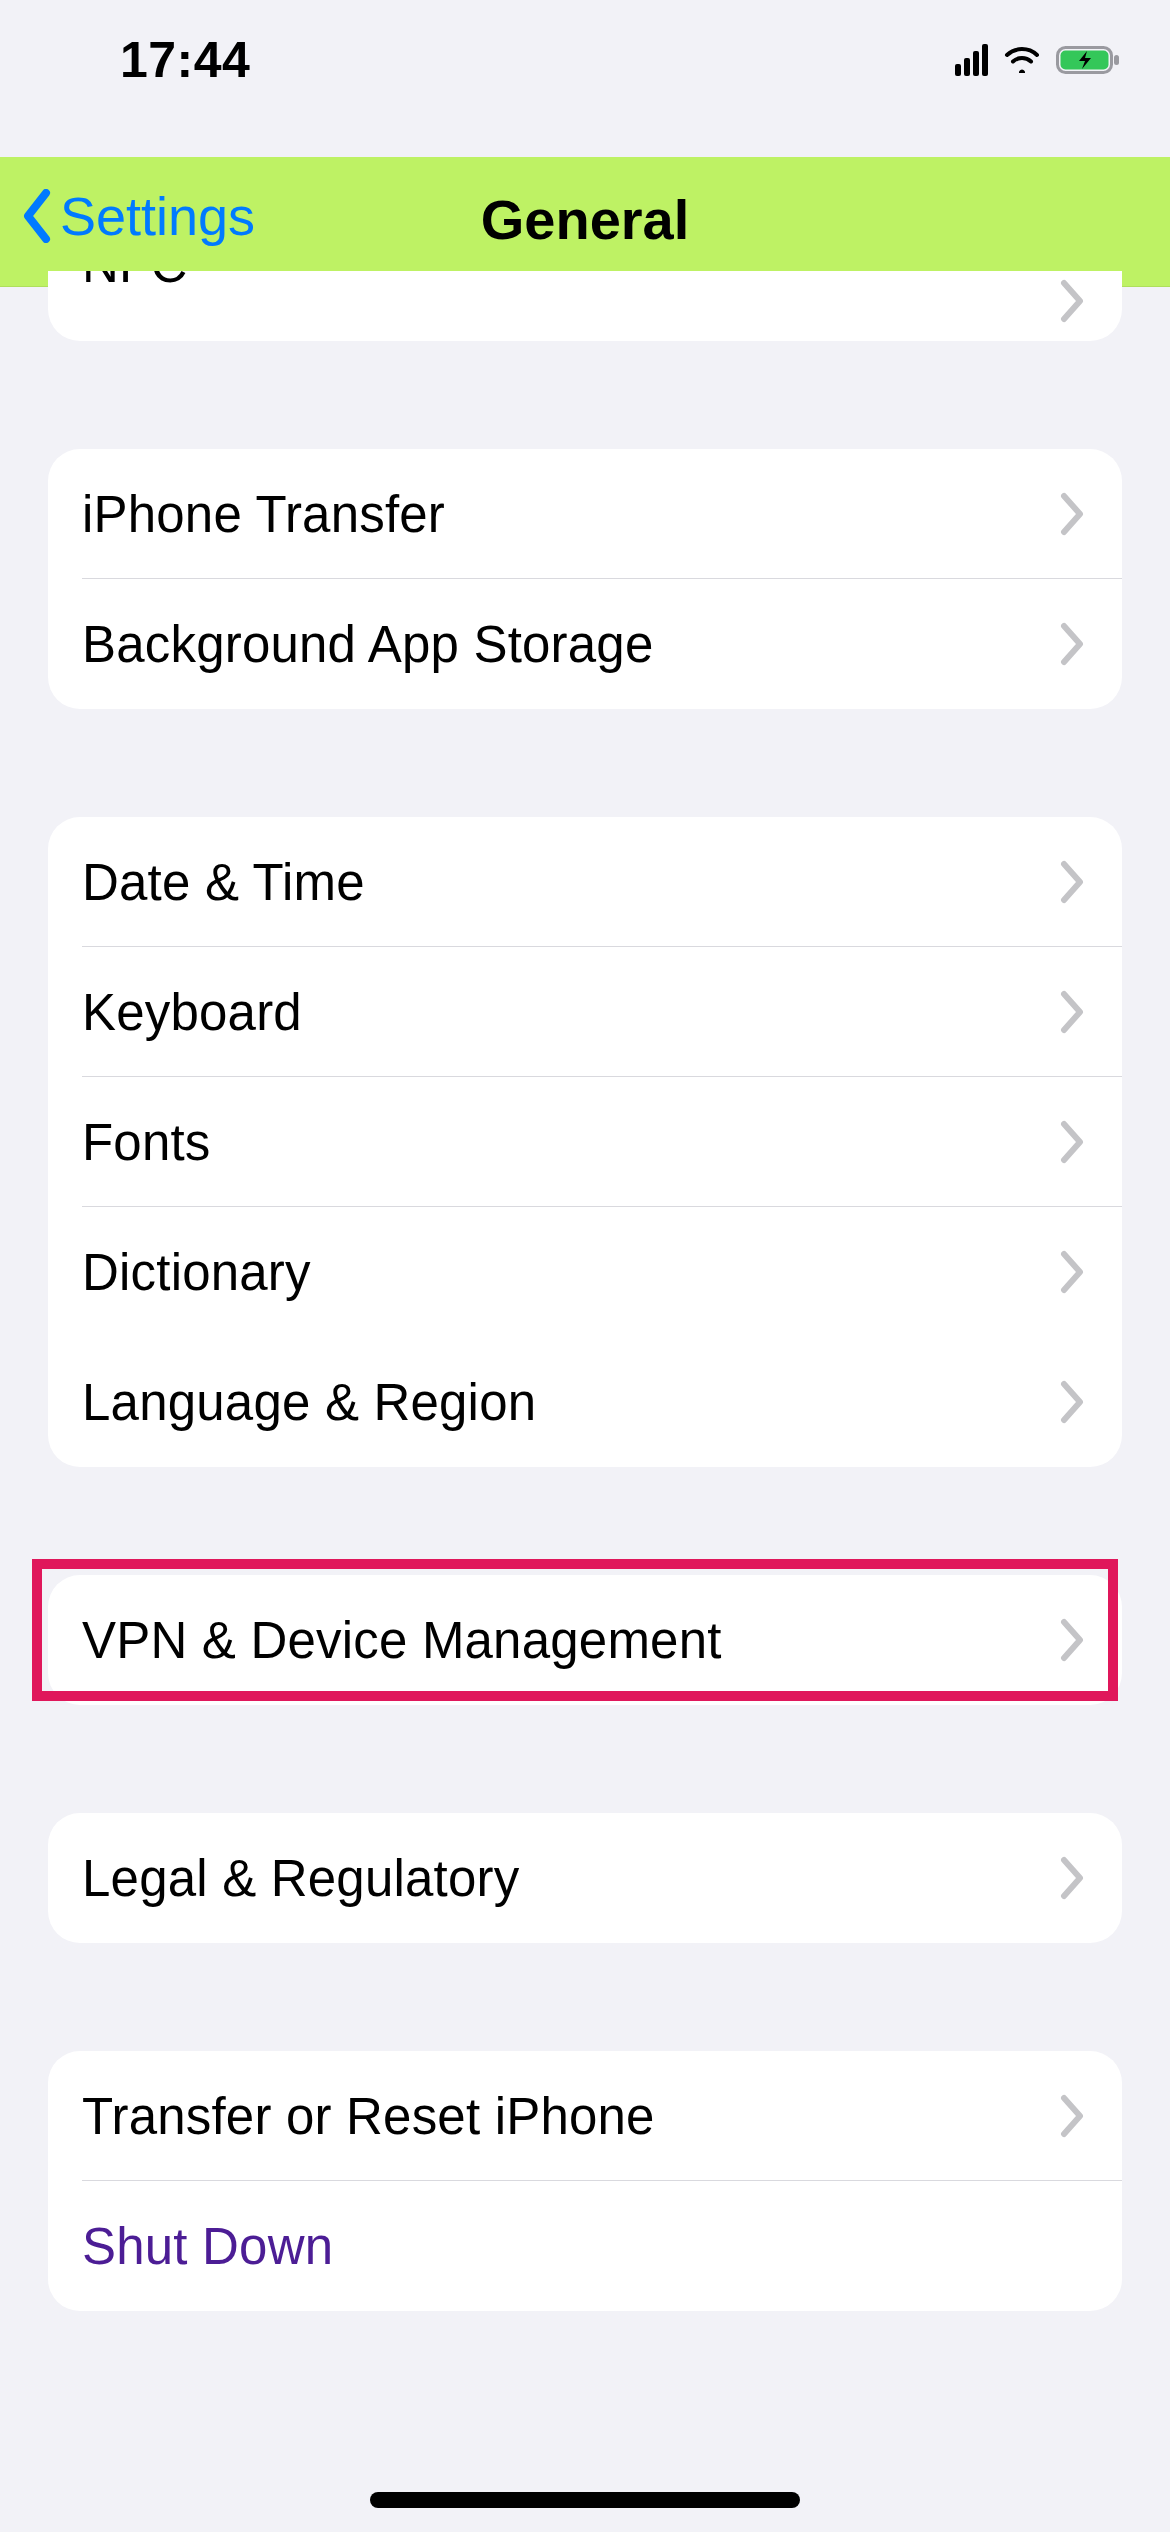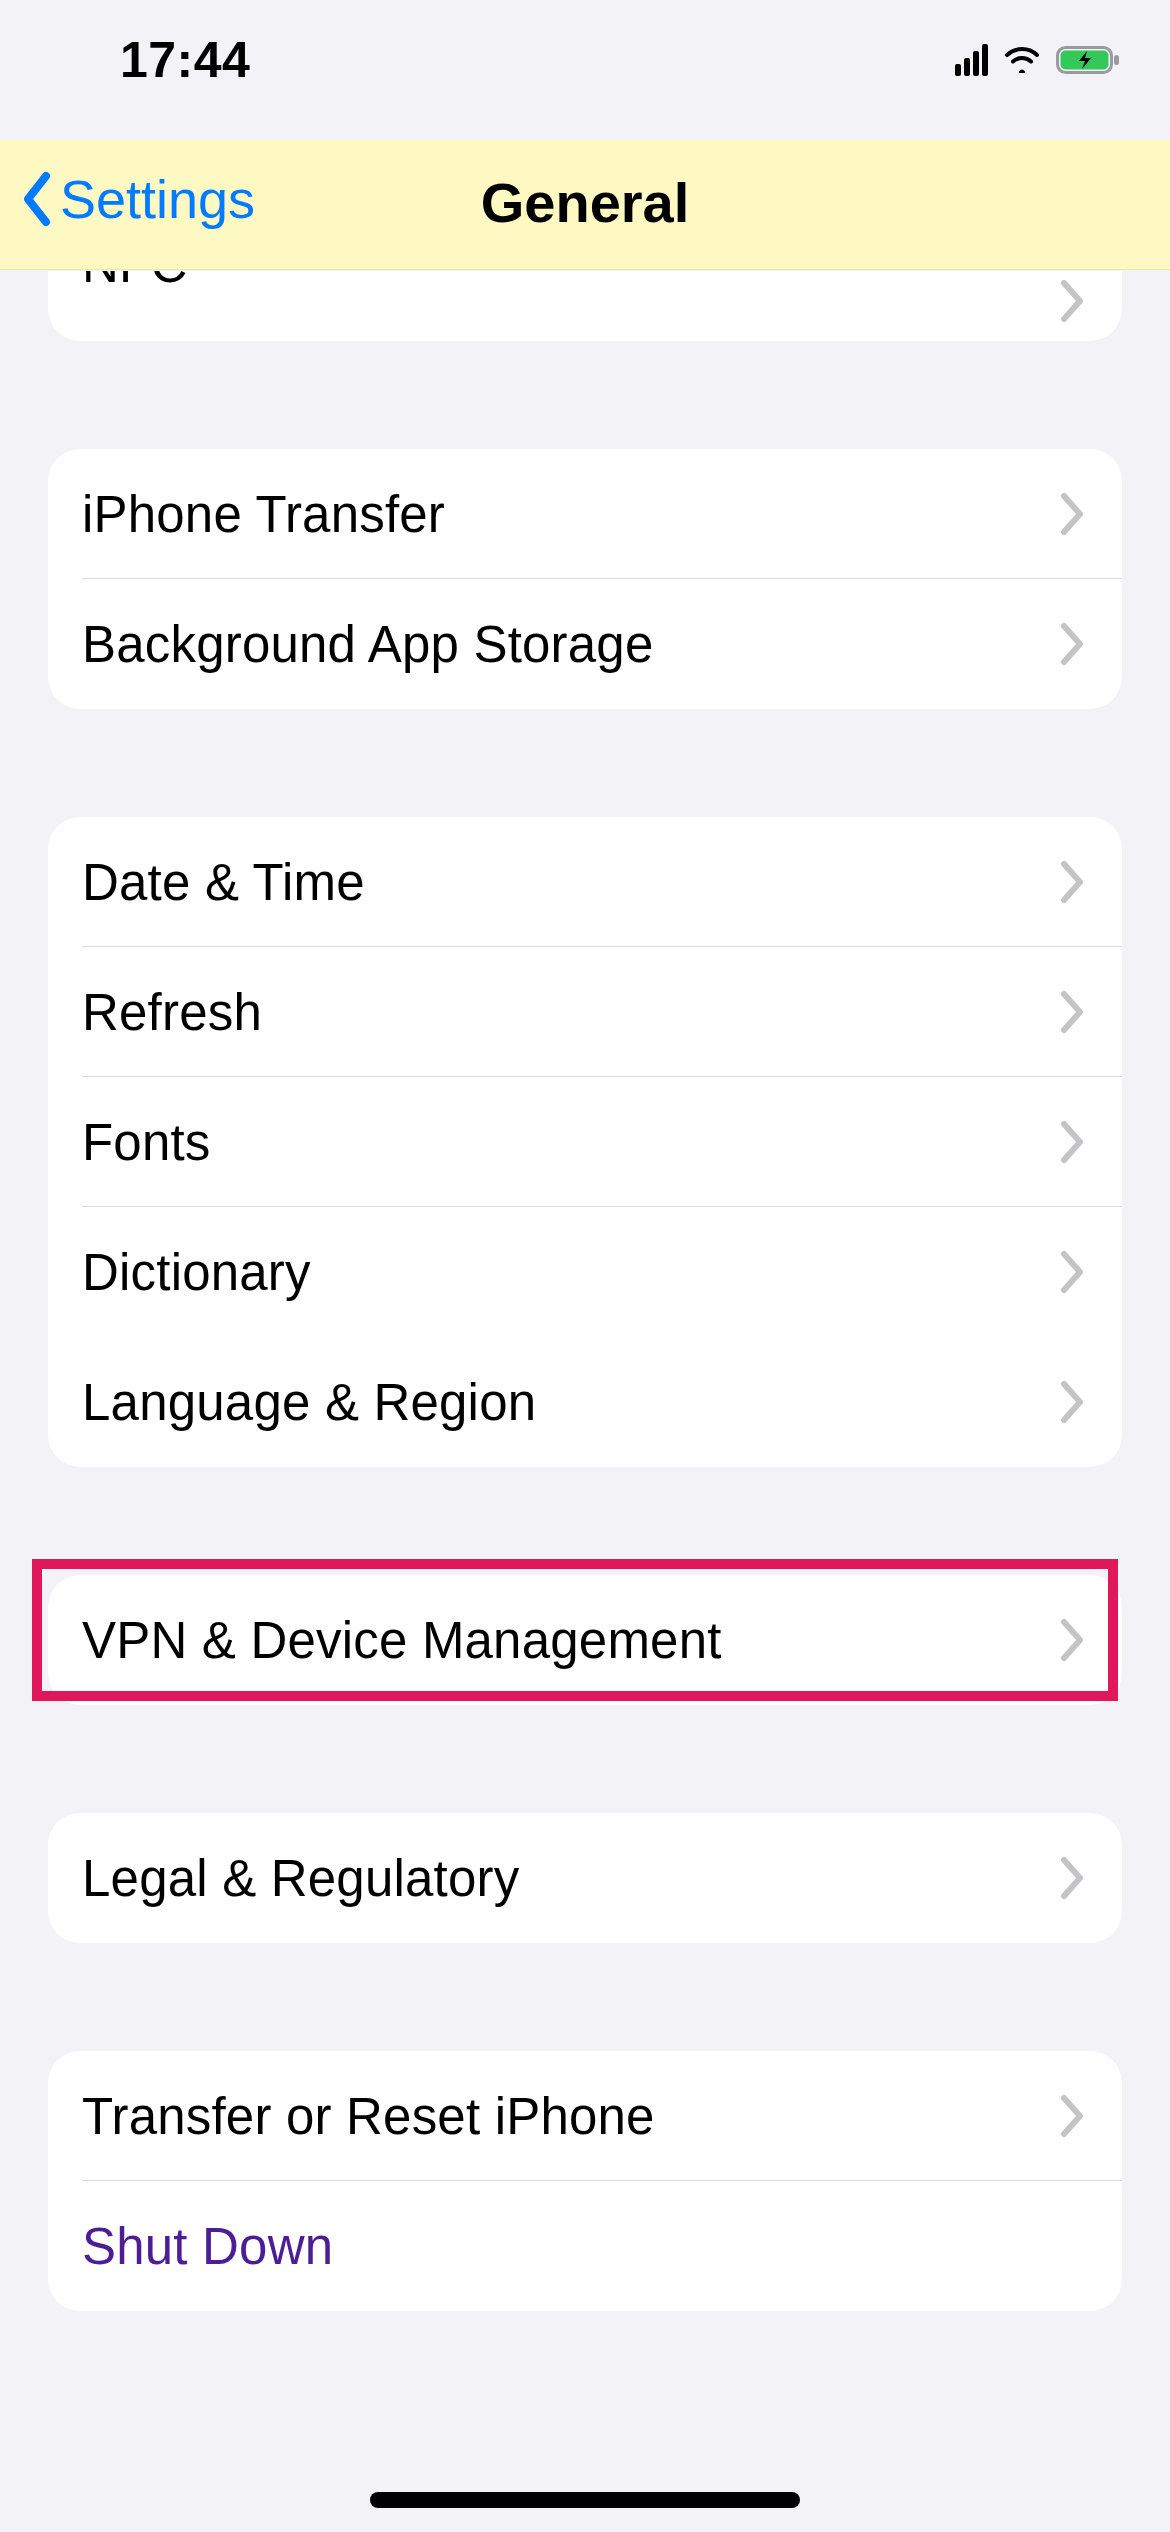--- a/index.html
+++ b/index.html
@@ -15,21 +15,21 @@
     .cellular-bar { width: 6px; background: #000; border-radius: 2px; }
     .cellular-bar.b1 { height: 12px; }
     .cellular-bar.b2 { height: 18px; }
     .cellular-bar.b3 { height: 25px; }
     .cellular-bar.b4 { height: 32px; }
 
     .wifi-icon { width: 40px; height: 30px; }
     .battery-icon { width: 64px; height: 30px; display: block; }
 
     
-    .nav-bar { position: absolute; top: 140px; left: 0; right: 0; height: 130px; border-bottom: 1px solid rgba(0,0,0,0.08); background: #fef9c3; }
+    .nav-bar { position: absolute; top: 157px; left: 0; right: 0; height: 130px; border-bottom: 1px solid rgba(0,0,0,0.08); background: #bef264; }
     .nav-back { position: absolute; left: 20px; top: 28px; display: flex; align-items: center; gap: 6px; color: #007aff; font-size: 54px; }
     .nav-back-chevron { width: 34px; height: 54px; }
     .nav-title { position: absolute; left: 0; right: 0; top: 30px; text-align: center; font-size: 56px; font-weight: 700; }
 
     
     .content { position: absolute; top: 271px; left: 0; right: 0; bottom: 0; }
 
     .group { margin: 0 48px; background: #fff; border-radius: 32px; overflow: hidden; }
     .spacer { height: 108px; }
 
@@ -133,21 +133,21 @@
 
     <div class="group">
       <div class="row">
         <span class="row-label">Date &amp; Time</span>
         <svg class="row-chevron" viewBox="0 0 26 44">
             <polyline points="4,4 20,22 4,40" fill="none" class="chev-stroke" stroke-width="6" stroke-linecap="round" stroke-linejoin="round"></polyline>
           </svg>
         <div class="row-sep"></div>
       </div>
       <div class="row">
-        <span class="row-label">Refresh</span>
+        <span class="row-label">Keyboard</span>
         <svg class="row-chevron" viewBox="0 0 26 44">
             <polyline points="4,4 20,22 4,40" fill="none" class="chev-stroke" stroke-width="6" stroke-linecap="round" stroke-linejoin="round"></polyline>
           </svg>
         <div class="row-sep"></div>
       </div>
       <div class="row">
         <span class="row-label">Fonts</span>
         <svg class="row-chevron" viewBox="0 0 26 44">
             <polyline points="4,4 20,22 4,40" fill="none" class="chev-stroke" stroke-width="6" stroke-linecap="round" stroke-linejoin="round"></polyline>
           </svg>

